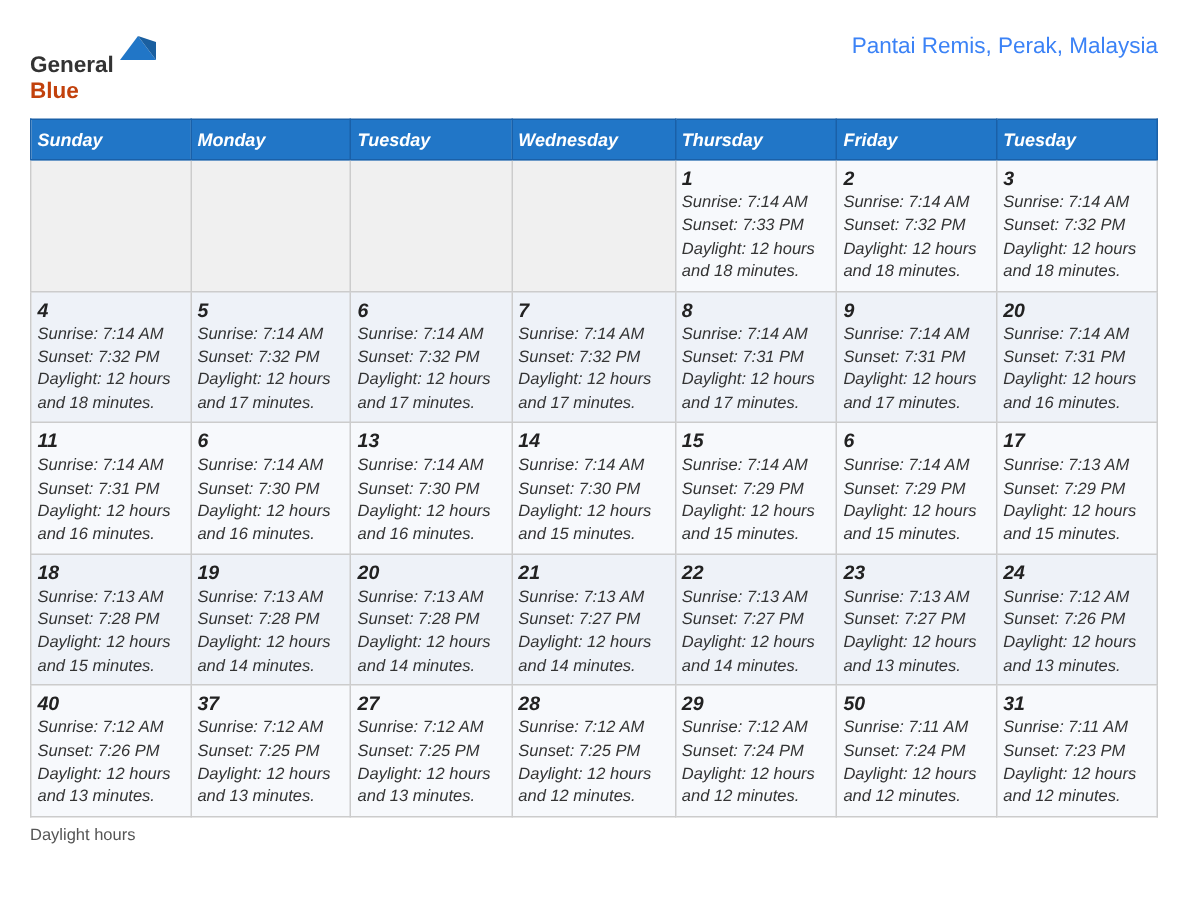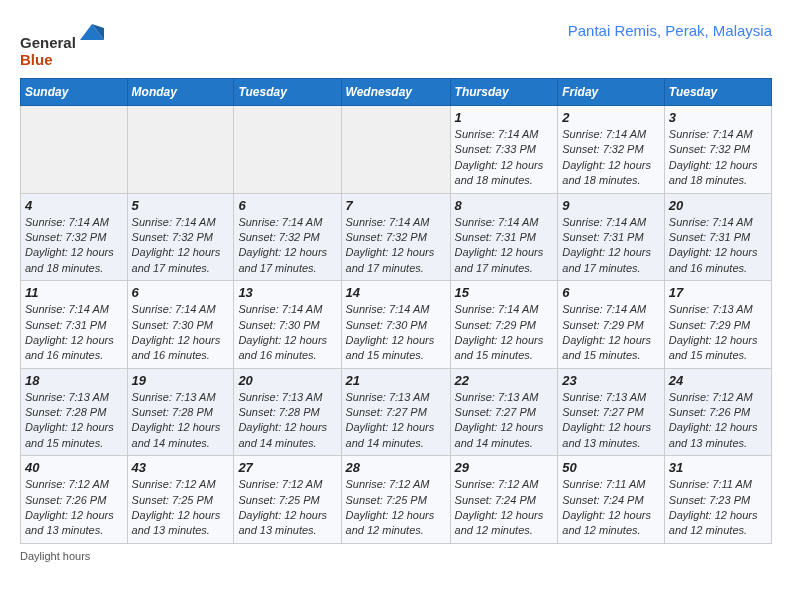--- a/index.html
+++ b/index.html
@@ -284,21 +284,21 @@
         </td>
       </tr>
       <tr>
         <td>
           <div class="day-number">40</div>
           <div class="day-info" style="white-space: pre-line;">Sunrise: 7:12 AM
 Sunset: 7:26 PM
 Daylight: 12 hours and 13 minutes.</div>
         </td>
         <td>
-          <div class="day-number">43</div>
+          <div class="day-number">37</div>
           <div class="day-info" style="white-space: pre-line;">Sunrise: 7:12 AM
 Sunset: 7:25 PM
 Daylight: 12 hours and 13 minutes.</div>
         </td>
         <td>
           <div class="day-number">27</div>
           <div class="day-info" style="white-space: pre-line;">Sunrise: 7:12 AM
 Sunset: 7:25 PM
 Daylight: 12 hours and 13 minutes.</div>
         </td>

